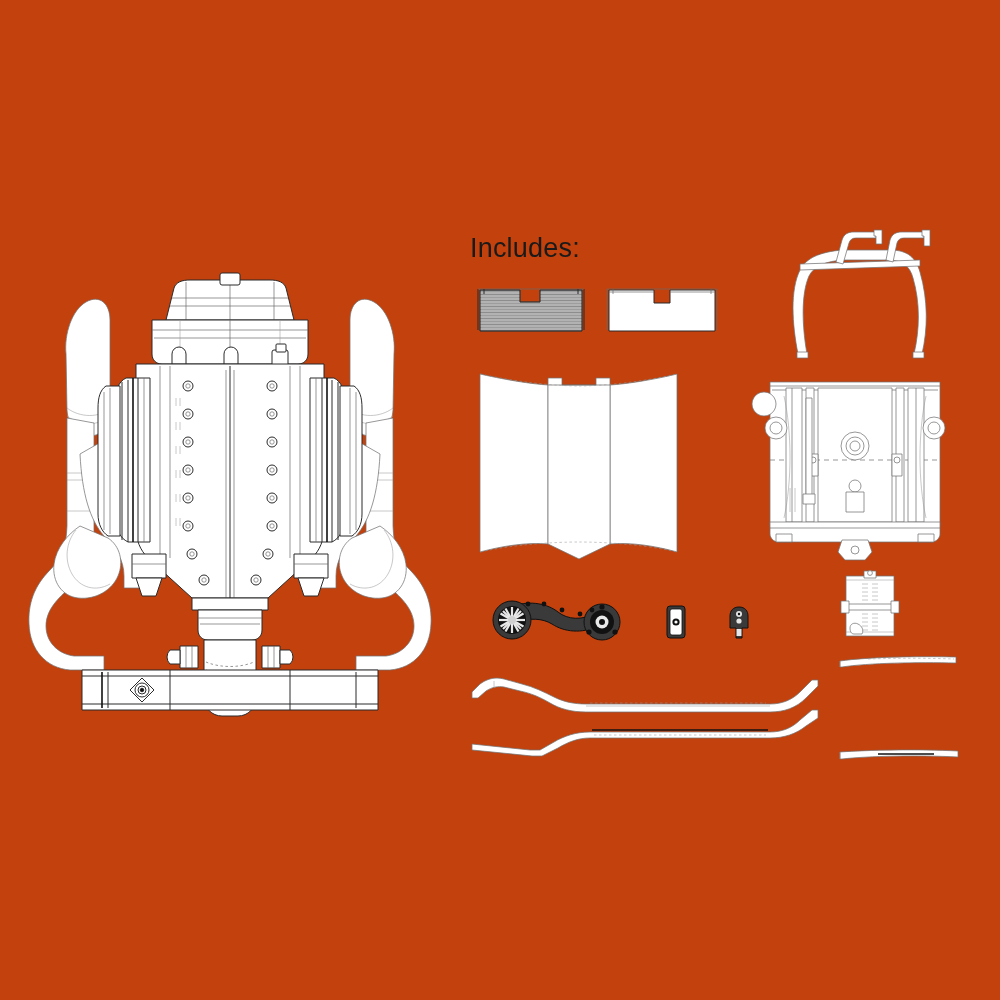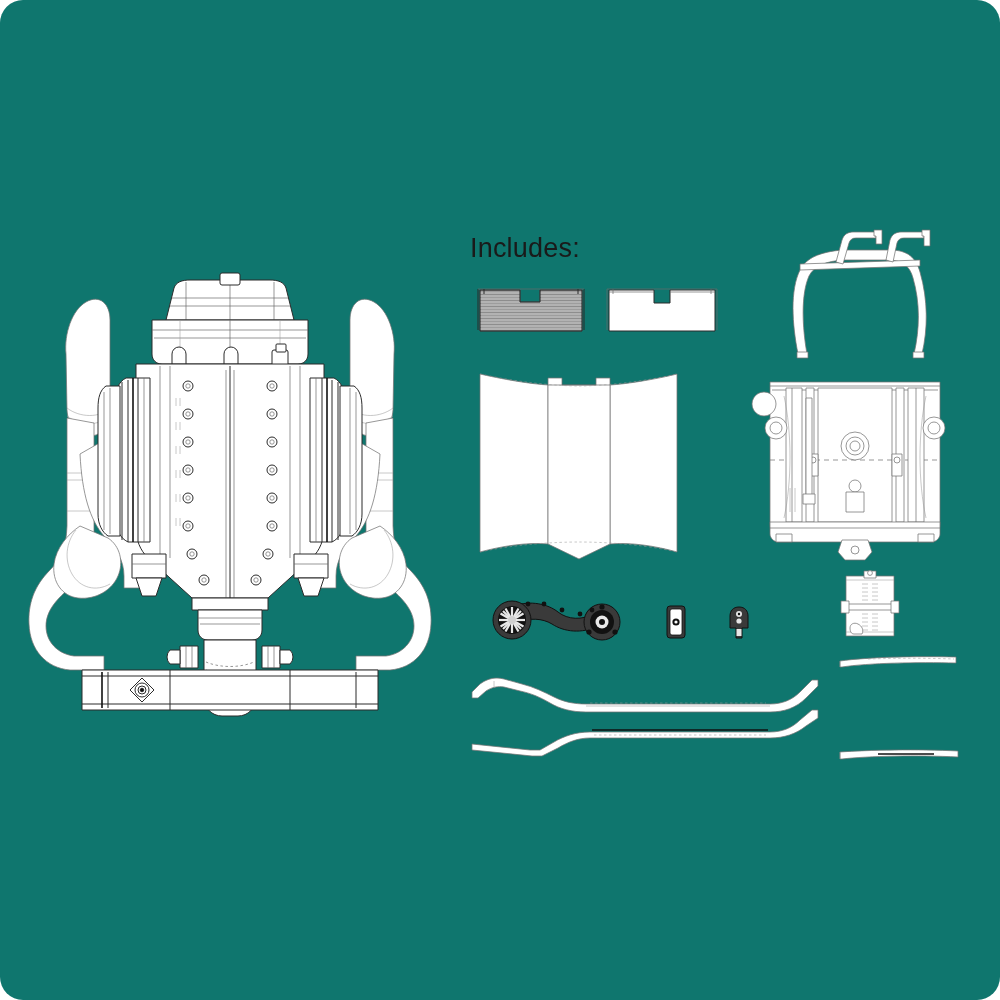--- a/index.html
+++ b/index.html
@@ -8,23 +8,22 @@
     padding: 0;
     background: #ffffff;
   }
   body {
     font-family: "Liberation Sans", sans-serif;
   }
   #page {
     position: relative;
     width: 1000px;
     height: 1000px;
-    background: #0f766e;
+    background: #c2410c;
     overflow: hidden;
-    border-radius: 23px;
   }
   .abs { position: absolute; }
 
   #includes-label {
     left: 470px;
     top: 232px;
     font-size: 27px;
     line-height: 32px;
     color: #1a1a1a;
     font-family: "Liberation Sans", sans-serif;

